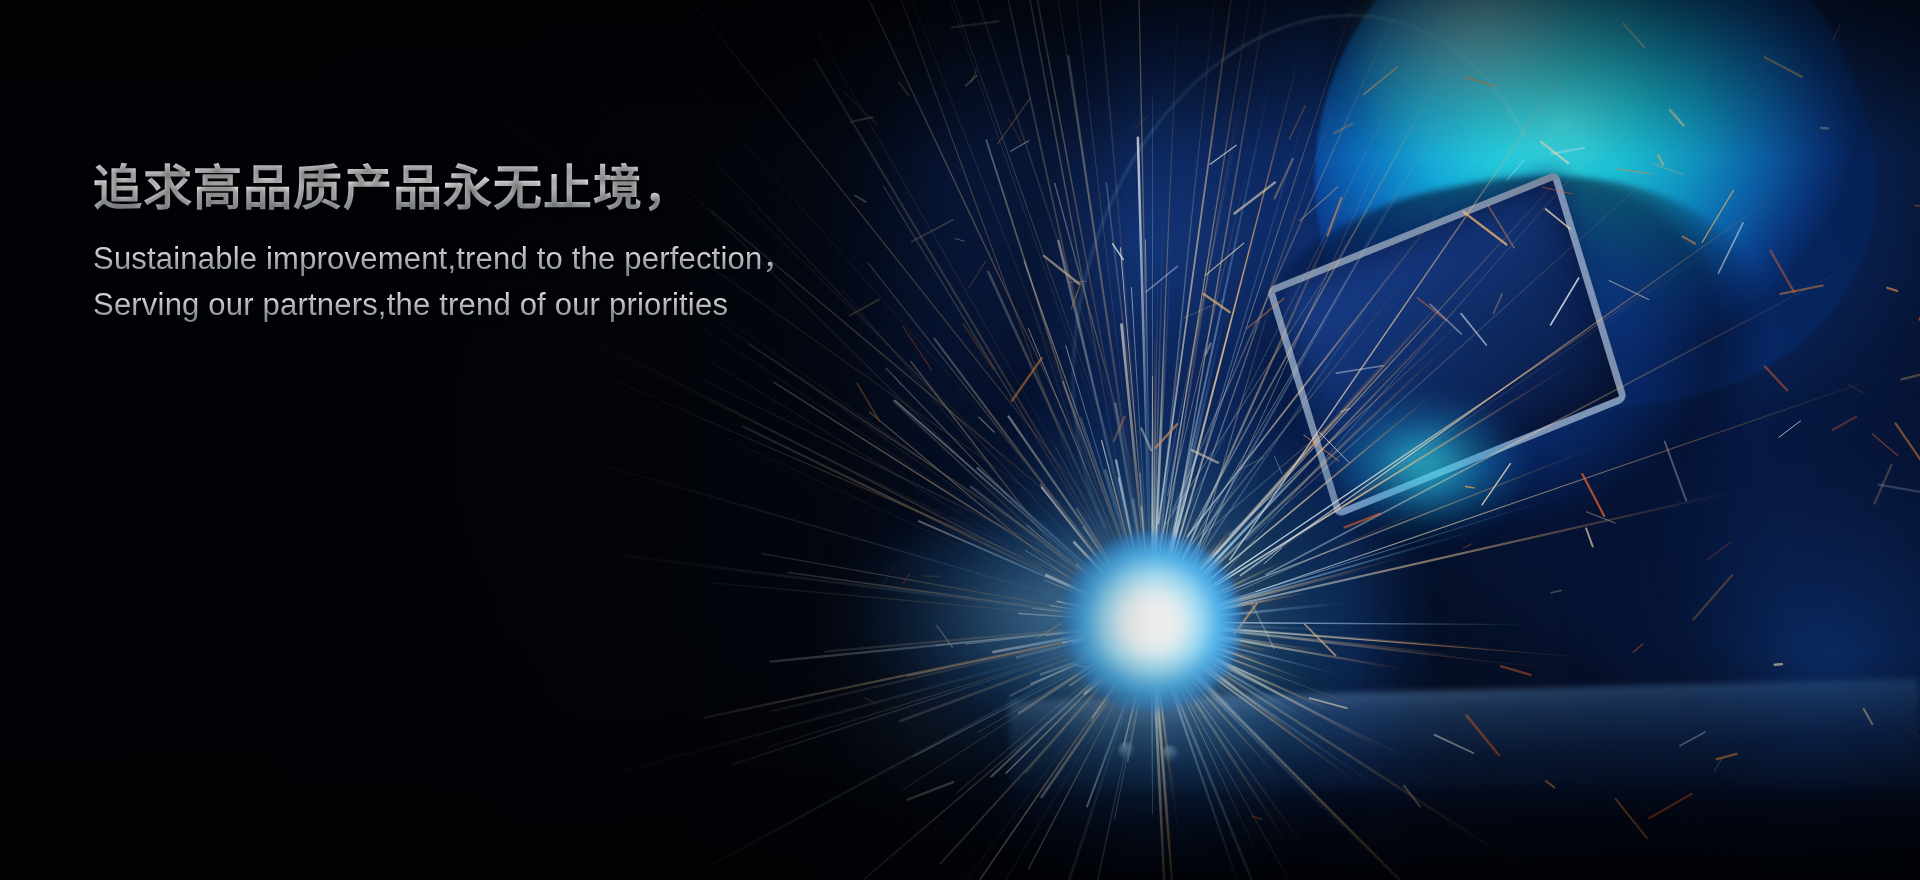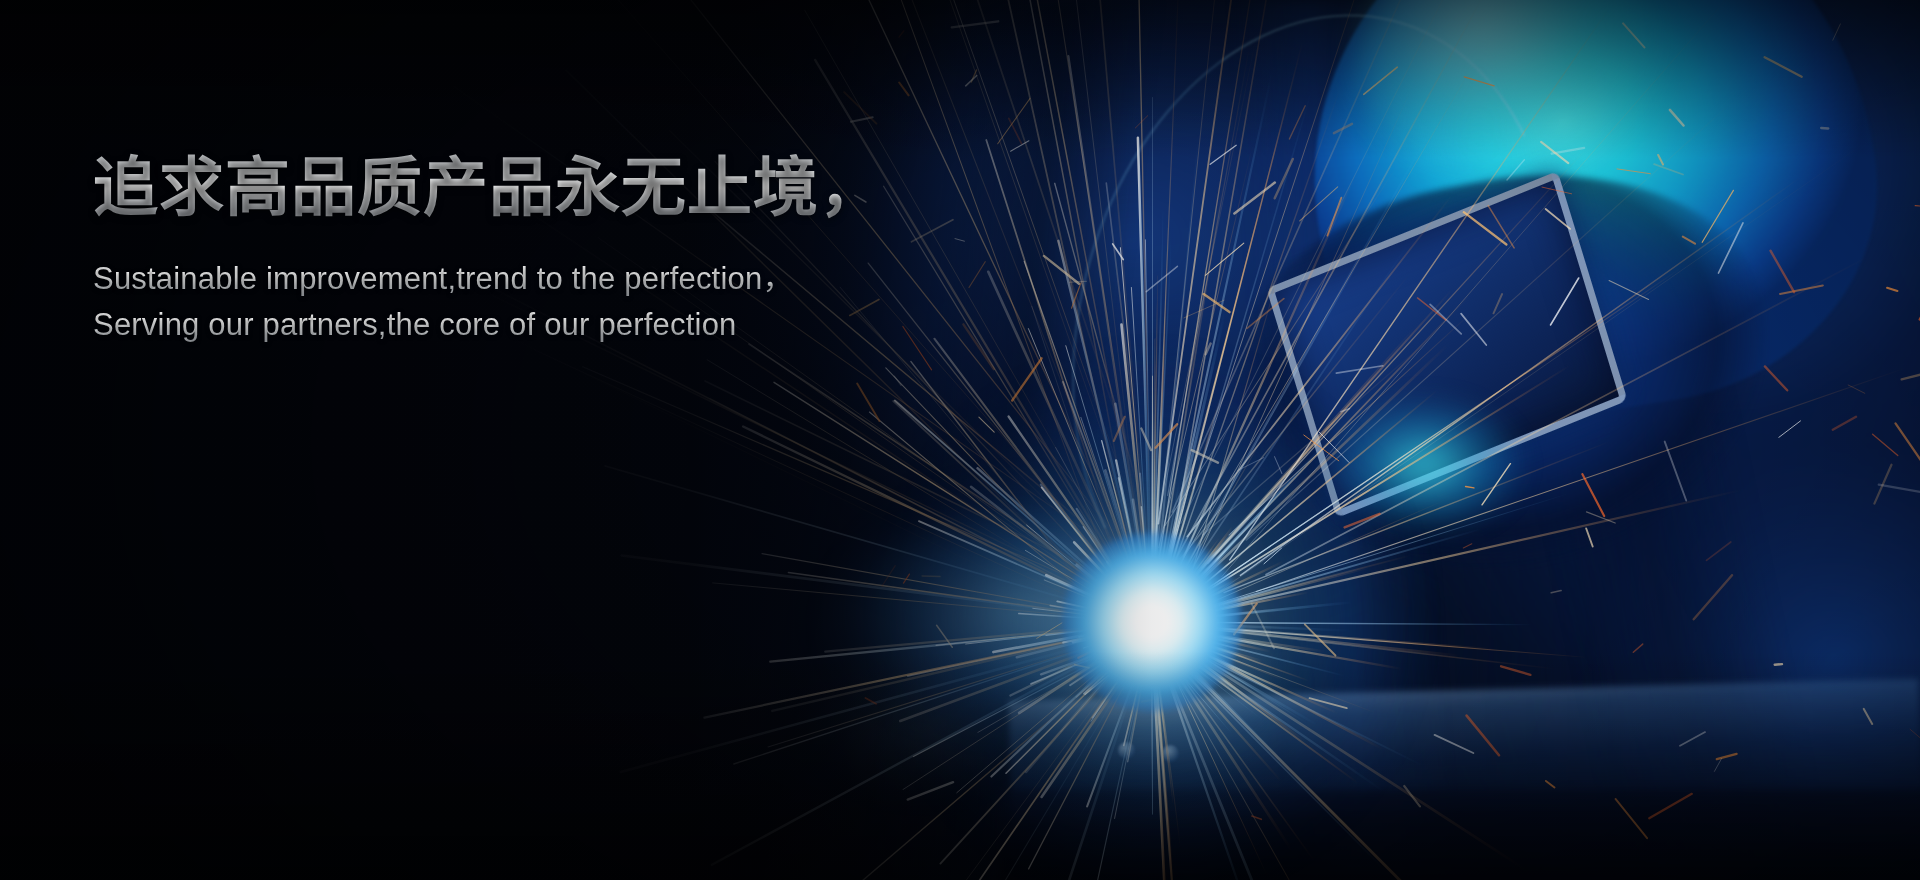--- a/index.html
+++ b/index.html
@@ -177,21 +177,21 @@
   }
 
   
   .copy {
     position: absolute;
     left: 93px;
     top: 148px;
     z-index: 20;
   }
   .headline {
-    font-size: 65px;
+    font-size: 49px;
     font-weight: 700;
     line-height: 80px;
     letter-spacing: 1px;
     white-space: nowrap;
     background-image: linear-gradient(180deg,
       #b9bcc0 0%, #cdd0d3 16%, #f4f6f7 40%, #ffffff 50%,
       #dcdfe2 62%, #a9adb2 82%, #8f9398 100%);
     -webkit-background-clip: text;
     background-clip: text;
     color: transparent;
@@ -206,21 +206,21 @@
     white-space: nowrap;
     background-image: linear-gradient(180deg,
       #e8eaec 0%, #ffffff 30%, #fbfcfc 46%,
       #c2c6ca 70%, #9ea2a7 88%, #8a8e93 100%);
     -webkit-background-clip: text;
     background-clip: text;
     color: transparent;
     -webkit-text-fill-color: transparent;
     text-shadow: 0 1px 4px rgba(0,0,0,0.5);
   }
-  .sub-wrap { margin-top: 28px; }
+  .sub-wrap { margin-top: 8px; }
 </style>
 </head>
 <body>
 
 <div id="stage">
 
   <div class="photo">
     <div class="layer bg-base"></div>
     <div class="layer arc-wide"></div>
     <div class="layer jacket"></div>
@@ -697,17 +697,17 @@
     <div class="layer arc-core"></div>
 
     <div class="layer veil"></div>
     <div class="layer vignette"></div>
   </div>
 
   <div class="copy">
     <div class="headline">追求高品质产品永无止境，</div>
     <div class="sub-wrap">
       <div class="subline">Sustainable improvement,trend to the perfection，</div>
-      <div class="subline">Serving our partners,the core of our perfection</div>
+      <div class="subline">Serving our partners,the trend of our priorities</div>
     </div>
   </div>
 
 </div>
 
 </body></html>

